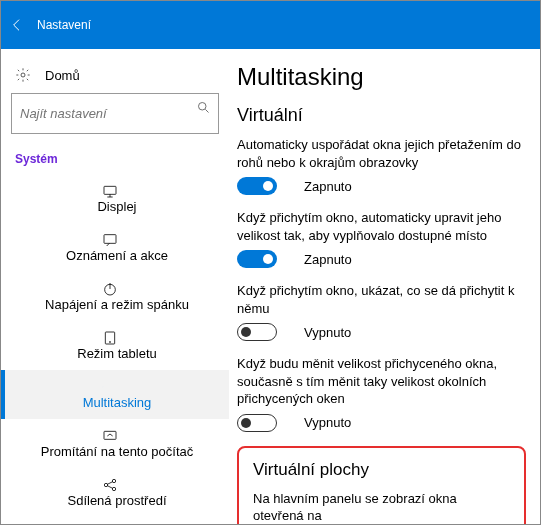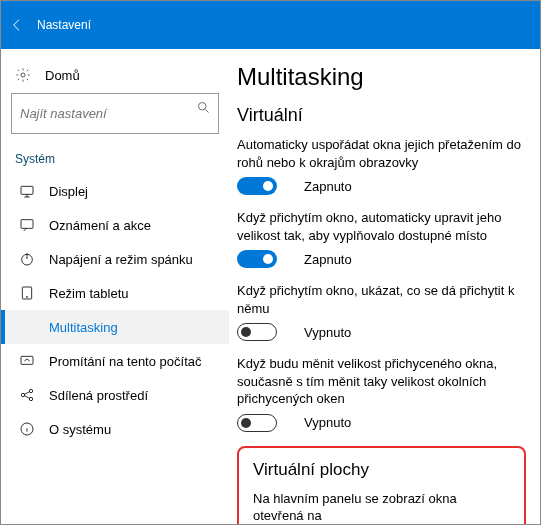--- a/index.html
+++ b/index.html
@@ -8,22 +8,22 @@
   .back { width: 32px; height: 30px; display: flex; align-items: center; justify-content: center; cursor: pointer; }
   .back svg { width: 16px; height: 16px; stroke: #fff; fill: none; stroke-width: 1.5; }
   .appname { padding-left: 4px; }
   .columns { display: flex; height: calc(100% - 30px); }
   .sidebar { width: 228px; padding: 12px 0 0 0; }
   .home { display: flex; align-items: center; padding: 6px 14px 10px 14px; font-size: 13px; }
   .home svg { width: 16px; height: 16px; margin-right: 14px; stroke: #333; fill: none; stroke-width: 1.2; }
   .search { margin: 0 10px 18px 10px; position: relative; }
   .search input { width: 100%; height: 41px; border: 1px solid #999; padding: 0 30px 0 8px; font-size: 13px; font-style: italic; color: #666; background: #fff; }
   .search svg { position: absolute; right: 8px; top: 7px; width: 15px; height: 15px; stroke: #666; fill: none; stroke-width: 1.5; }
-  .grouplabel { padding: 0 14px 8px 14px; font-size: 12px; color: #0c4a6e; }
-  .nav-item { display: flex; align-items: center; padding: 9px 14px; font-size: 13px; color: #000; cursor: pointer; border-left: 4px solid transparent; }
+  .grouplabel { padding: 0 14px 8px 14px; font-size: 12px; color: #6d28d9; font-weight: bold; }
+  .nav-item { display: flex; align-items: center; padding: 9px 14px; font-size: 13px; color: #000; cursor: pointer; border-left: 4px solid transparent; flex-direction: column; }
   .nav-item.active { border-left: 4px solid #0078d7; color: #0078d7; background: #f2f2f2; }
   .nav-item svg { width: 16px; height: 16px; margin-right: 14px; stroke: currentColor; fill: none; stroke-width: 1.2; }
   .nav-item .iconbox { width: 16px; height: 16px; margin-right: 14px; display: flex; align-items: center; justify-content: center; font-size: 14px; color: inherit; }
   .main { flex: 1; padding: 14px 14px 0 8px; overflow-y: auto; }
   .h1 { font-size: 24px; font-weight: 300; margin-bottom: 14px; }
   .h2 { font-size: 18px; font-weight: 400; margin-bottom: 10px; }
   .desc { font-size: 13px; margin-bottom: 6px; line-height: 1.35; }
   .toggle-row { display: flex; align-items: center; margin-bottom: 14px; }
   .toggle { width: 40px; height: 18px; border-radius: 10px; position: relative; cursor: pointer; }
   .toggle.on { background: #0078d7; }

